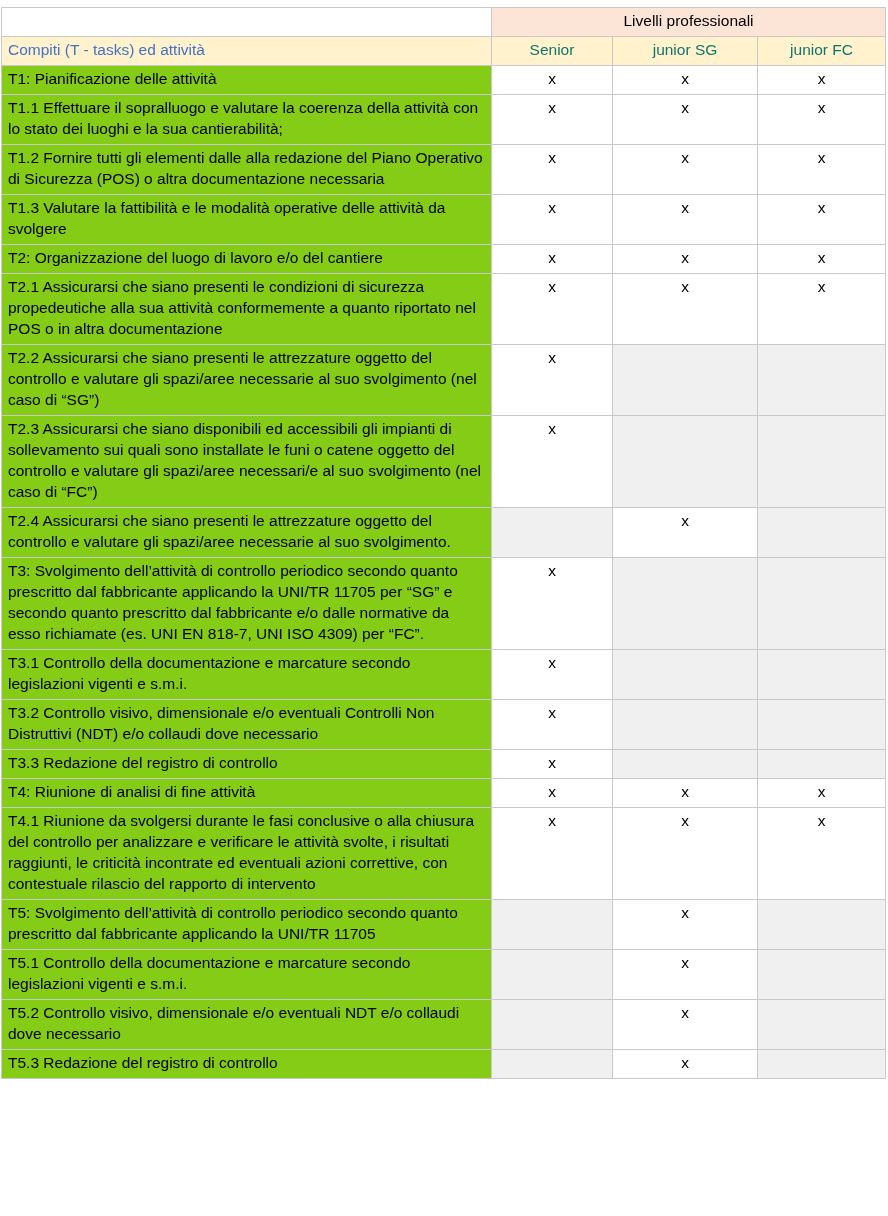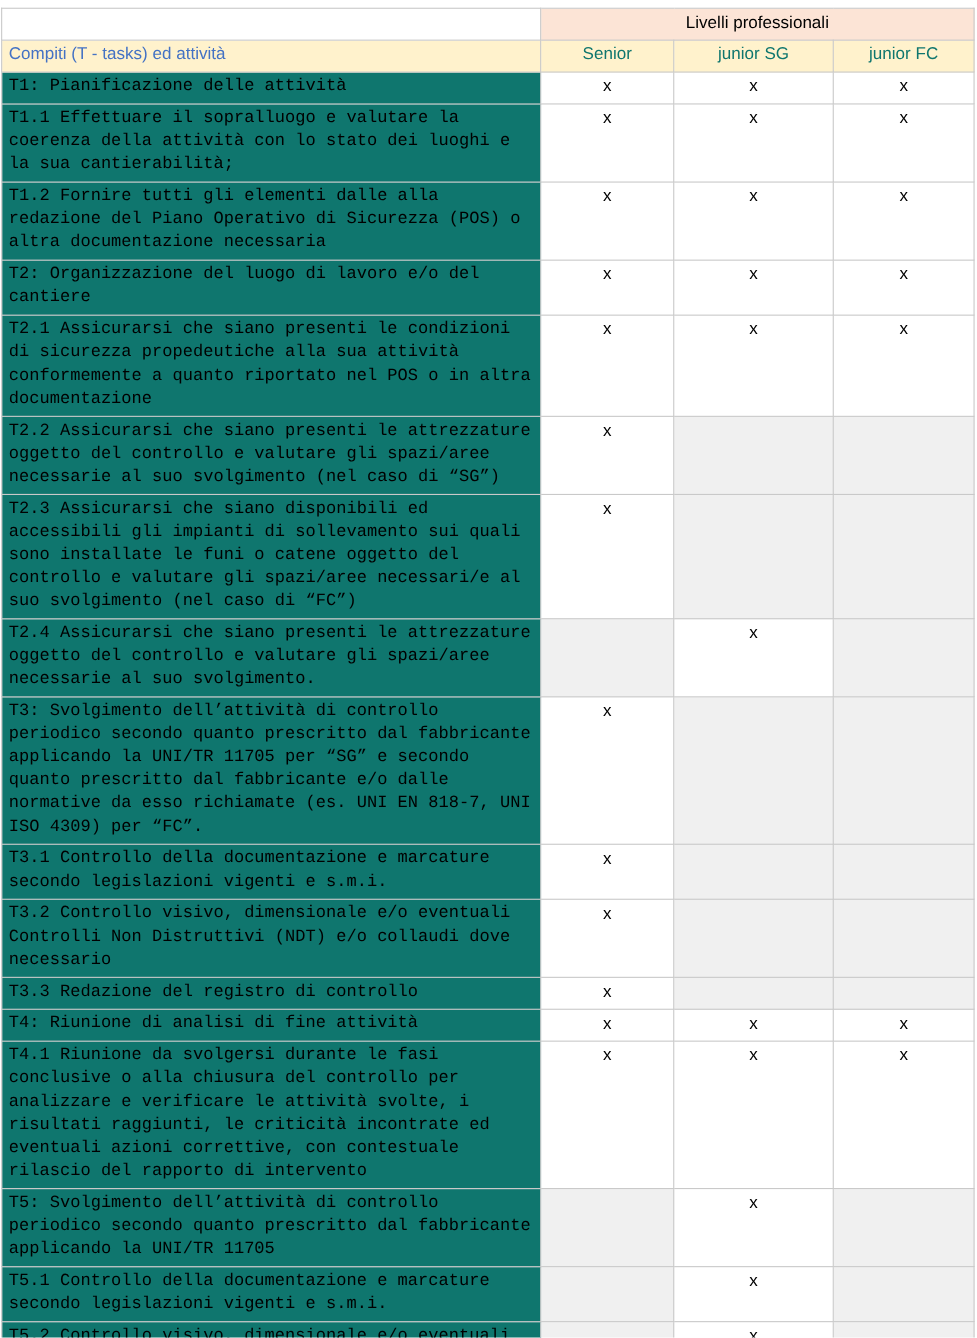--- a/index.html
+++ b/index.html
@@ -48,23 +48,22 @@
     text-align: left;
     height: 17px;
   }
   th.level-header {
     background: #fff2cc;
     color: #0f766e;
     text-align: center;
     height: 17px;
   }
   td.task-cell {
-    background: #0f766e;
+    background: #84cc16;
     text-align: left;
-    font-family: Liberation Mono, monospace;
   }
   td.mark-cell {
     text-align: center;
   }
   td.mark-cell.marked {
     background: #ffffff;
   }
   td.mark-cell.empty {
     background: #f0f0f0;
   }
@@ -105,20 +104,26 @@
           <td class="mark-cell marked">x</td>
           <td class="mark-cell marked">x</td>
         </tr>
         <tr>
           <td class="task-cell">T1.2 Fornire tutti gli elementi dalle alla redazione del Piano Operativo di Sicurezza (POS) o altra documentazione necessaria</td>
           <td class="mark-cell marked">x</td>
           <td class="mark-cell marked">x</td>
           <td class="mark-cell marked">x</td>
         </tr>
         <tr>
+          <td class="task-cell">T1.3 Valutare la fattibilità e le modalità operative delle attività da svolgere</td>
+          <td class="mark-cell marked">x</td>
+          <td class="mark-cell marked">x</td>
+          <td class="mark-cell marked">x</td>
+        </tr>
+        <tr>
           <td class="task-cell">T2: Organizzazione del luogo di lavoro e/o del cantiere</td>
           <td class="mark-cell marked">x</td>
           <td class="mark-cell marked">x</td>
           <td class="mark-cell marked">x</td>
         </tr>
         <tr>
           <td class="task-cell">T2.1 Assicurarsi che siano presenti le condizioni di sicurezza propedeutiche alla sua attività conformemente a quanto riportato nel POS o in altra documentazione</td>
           <td class="mark-cell marked">x</td>
           <td class="mark-cell marked">x</td>
           <td class="mark-cell marked">x</td>

